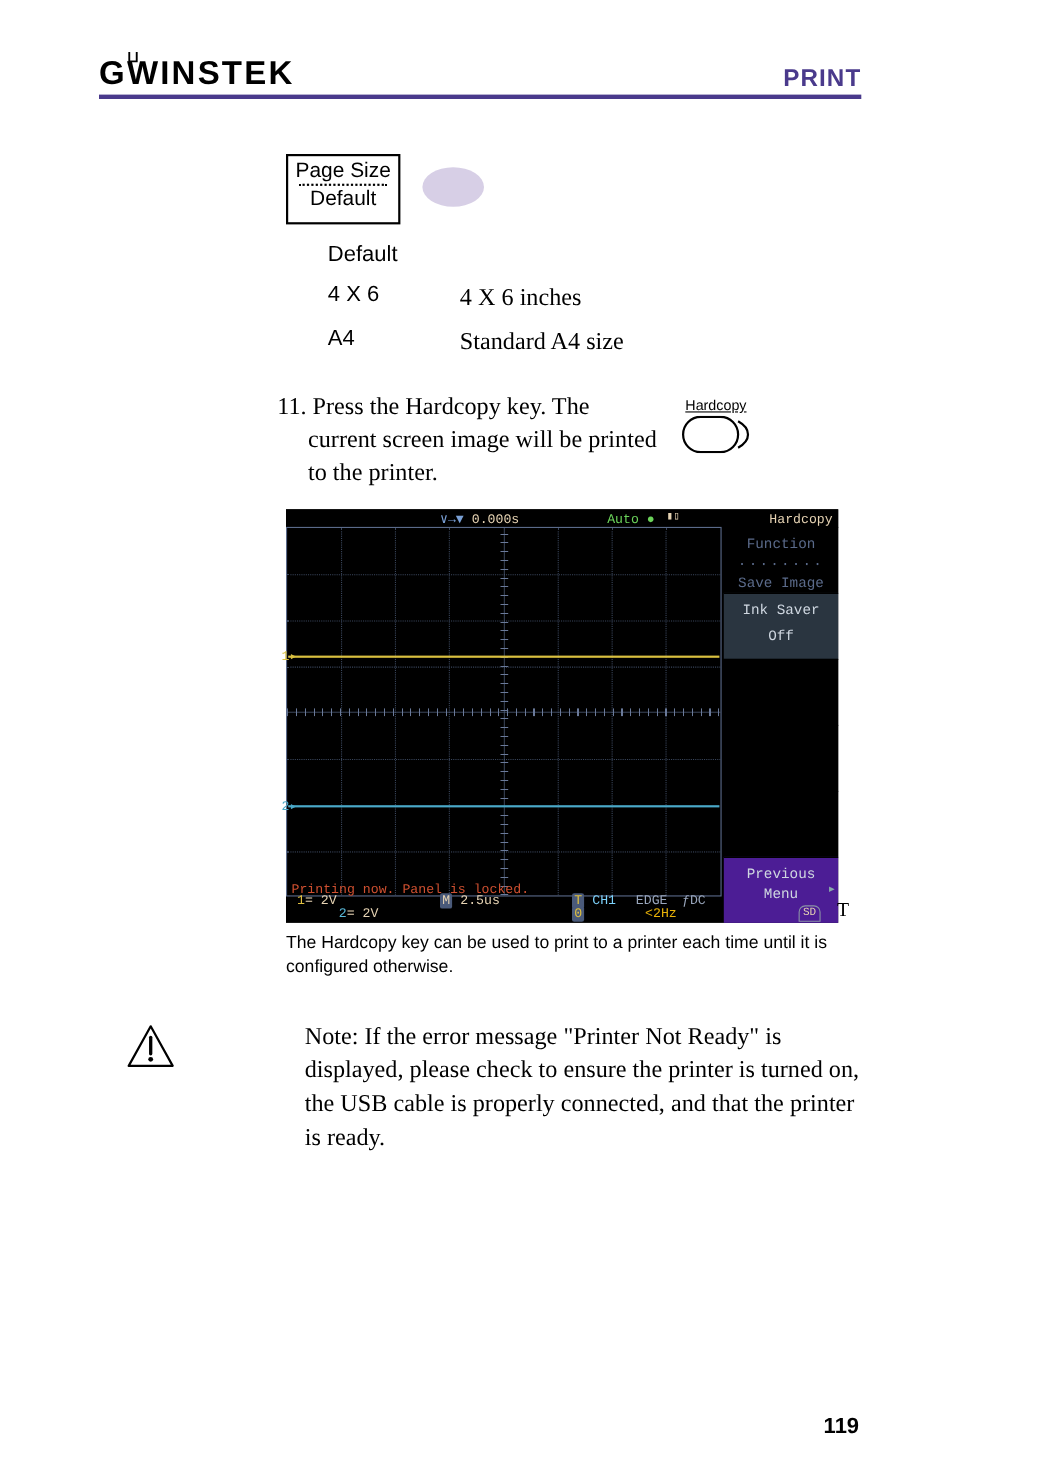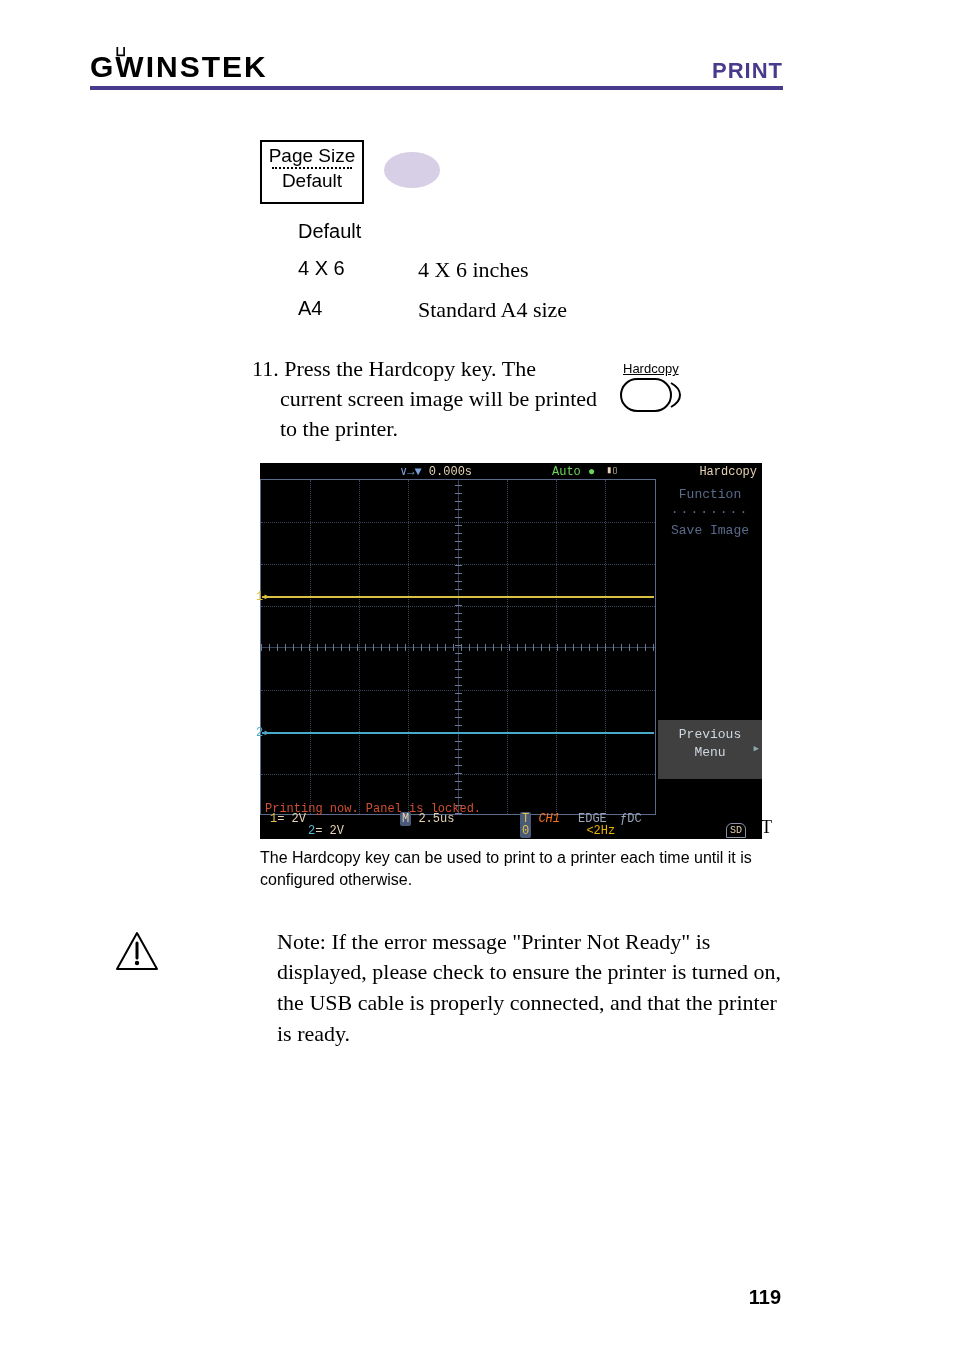--- a/index.html
+++ b/index.html
@@ -157,21 +157,21 @@
     height: 53px;
     border-top: 1px solid #000;
     text-align: center;
     font-size: 13px;
     padding-top: 6px;
     color: #7a8aa6;
     background: #000;
   }
   .side-btn.hl1 { color:#5a6a8a;font-family:Liberation Mono, monospace; }
   .side-btn.hl-ink { background:#2a3540; color:#cfd7e0; }
-  .side-btn.prev { background:#404040; color:#cfd7e0; position:relative; }
+  .side-btn.prev { background:#4c1d95; color:#cfd7e0; position:relative; }
   .side-dots { color:#5a6a8a; letter-spacing:2px; }
   .scr-bottom {
     position:absolute;
     left: 0; right:0; bottom:0;
     height: 24px;
     font-size: 12px;
   }
   .scr-ch1 { position:absolute; left:10px; bottom:12px; }
   .scr-ch1 .n { color:#e0c040; }
   .scr-ch2 { position:absolute; left:10px; bottom:0px;margin-left:38px; }
@@ -339,35 +339,40 @@
         <div class="marker2"><span>2</span>▸</div>
         <div class="printmsg">Printing now. Panel is locked.</div>
       </div>
 
       <div class="scr-side">
         <div class="side-btn hl1">
           <div>Function</div>
           <div class="side-dots">········</div>
           <div>Save Image</div>
         </div>
+        <div class="side-btn hl-ink">
+          <div>Ink Saver</div>
+          <div style="height:6px"></div>
+          <div>Off</div>
+        </div>
         <div class="side-btn"></div>
         <div class="side-btn"></div>
         <div class="side-btn"></div>
         <div class="side-btn prev">
           <div>Previous</div>
           <div>Menu</div>
           <span style="position:absolute;right:2px;top:20px;color:#8aa;">▸</span>
         </div>
       </div>
 
       <div class="scr-bottom">
         <span class="scr-ch1"><span class="n">1</span><span style="color:#e6d3b3;">= 2V</span></span>
         <span class="scr-ch2"><span class="n">2</span><span style="color:#e6d3b3;">= 2V</span></span>
         <span class="scr-m"><span style="background:#4a5a7a;color:#e6d3b3;padding:0 2px;border-radius:2px;">M</span> <span>2.5us</span></span>
-        <span class="scr-tch1"><span class="n" style="background:#4a5a7a;padding:0 2px;border-radius:2px;">T</span> <span style="color:#f97316;font-style:italic;">CH1</span></span>
+        <span class="scr-tch1"><span class="n" style="background:#4a5a7a;padding:0 2px;border-radius:2px;">T</span> <span style="color:#7dd3fc;">CH1</span></span>
         <span class="scr-thz"><span class="n" style="background:#4a5a7a;padding:0 2px;border-radius:2px;">0</span> <span style="color:#eab308;margin-left:48px;">&lt;2Hz</span></span>
         <span class="scr-edge">EDGE</span>
         <span class="scr-fdc">ƒDC</span>
         <span class="scr-sd">SD</span>
       </div>
       <span class="scr-t-out">T</span>
     </div>
 
     <div class="caption">The Hardcopy key can be used to print to a printer each time until it is configured otherwise.</div>
 

